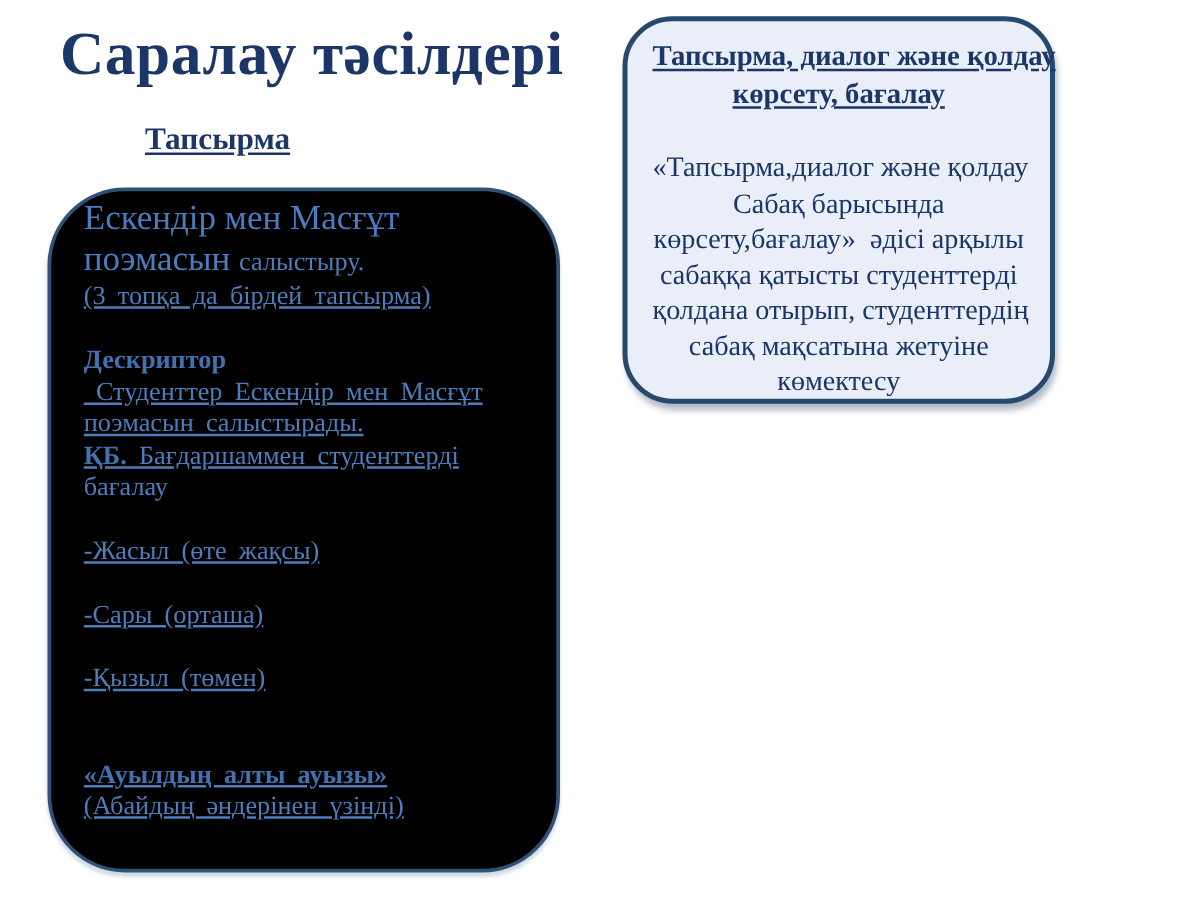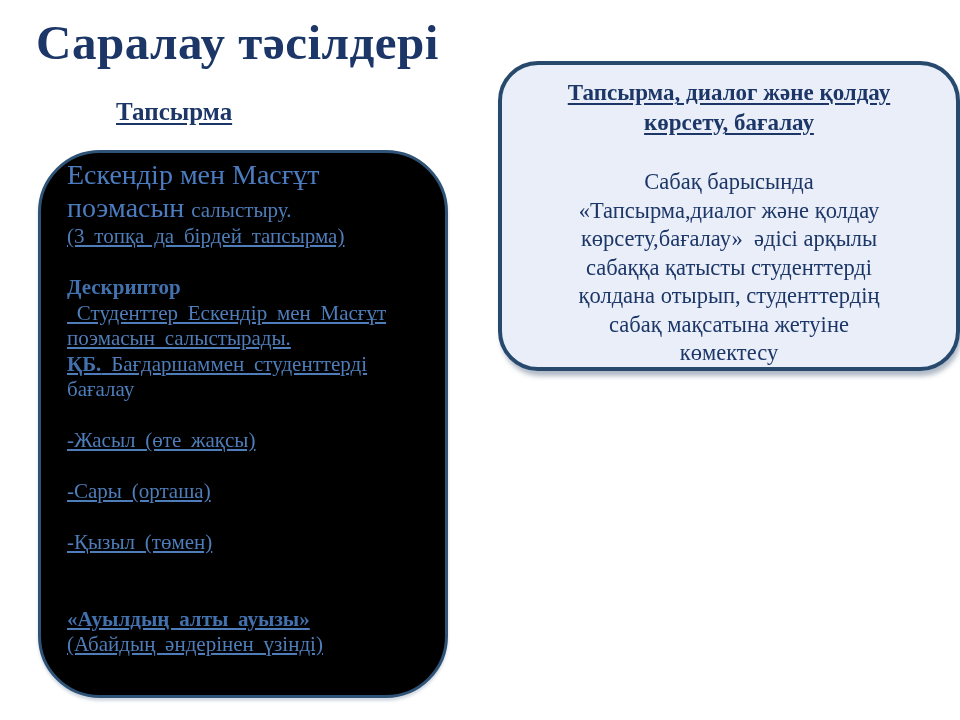--- a/index.html
+++ b/index.html
@@ -13,21 +13,21 @@
     background: #ffffff;
     overflow: hidden;
     font-family: "Liberation Serif", "DejaVu Serif", serif;
   }
   .slide {
     position: absolute;
     inset: 0;
   }
   .slide-title {
     position: absolute;
-    left: 36px;
+    left: 48px;
     top: 14px;
     font-size: 49px;
     font-weight: bold;
     color: var(--navy);
     letter-spacing: 0.5px;
     white-space: pre;
   }
   .task-label {
     position: absolute;
     left: 116px;
@@ -67,30 +67,29 @@
   }
   .bline .seg-normal { color: var(--steel); text-align: center; }
   .bline .seg-bold {
     font-weight: bold;
     color: var(--steel_bold);
   }
   .method-box {
     position: absolute;
     left: 498px;
     top: 13px;
-    width: 462px;
+    width: 346px;
     height: 310px;
     box-sizing: border-box;
     background: var(--method_box_fill);
     border: 4px solid var(--method_box_border);
     border-radius: 40px;
     padding: 13px 20px 0 20px;
     text-align: center;
     box-shadow: 2px 6px 5px -1px rgba(110,125,150,0.55);
-    margin-top: 48px;
   }
   .mtitle-line {
     font-size: 23px;
     font-weight: bold;
     line-height: 30px;
     color: var(--navy);
     text-decoration: underline;
     text-underline-offset: 3px;
     white-space: pre;
   }
@@ -134,22 +133,22 @@
         <div class="bline wide"><span class="seg-normal">(Абайдың әндерінен үзінді)</span></div>
       </div>
   </div>
 
   <div class="method-box">
     <div id="method-box-title">
         <div class="mtitle-line">Тапсырма, диалог және қолдау</div>
         <div class="mtitle-line">көрсету, бағалау</div>
       </div>
     <div class="mbody" id="method-box-text">
+        <div class="mbody-line">«Тапсырма,диалог және қолдау</div>
         <div class="mbody-line">Сабақ барысында</div>
-        <div class="mbody-line">«Тапсырма,диалог және қолдау</div>
         <div class="mbody-line">көрсету,бағалау»  әдісі арқылы</div>
         <div class="mbody-line">сабаққа қатысты студенттерді</div>
         <div class="mbody-line">қолдана отырып, студенттердің</div>
         <div class="mbody-line">сабақ мақсатына жетуіне</div>
         <div class="mbody-line">көмектесу</div>
       </div>
   </div>
 
 </div>
 

